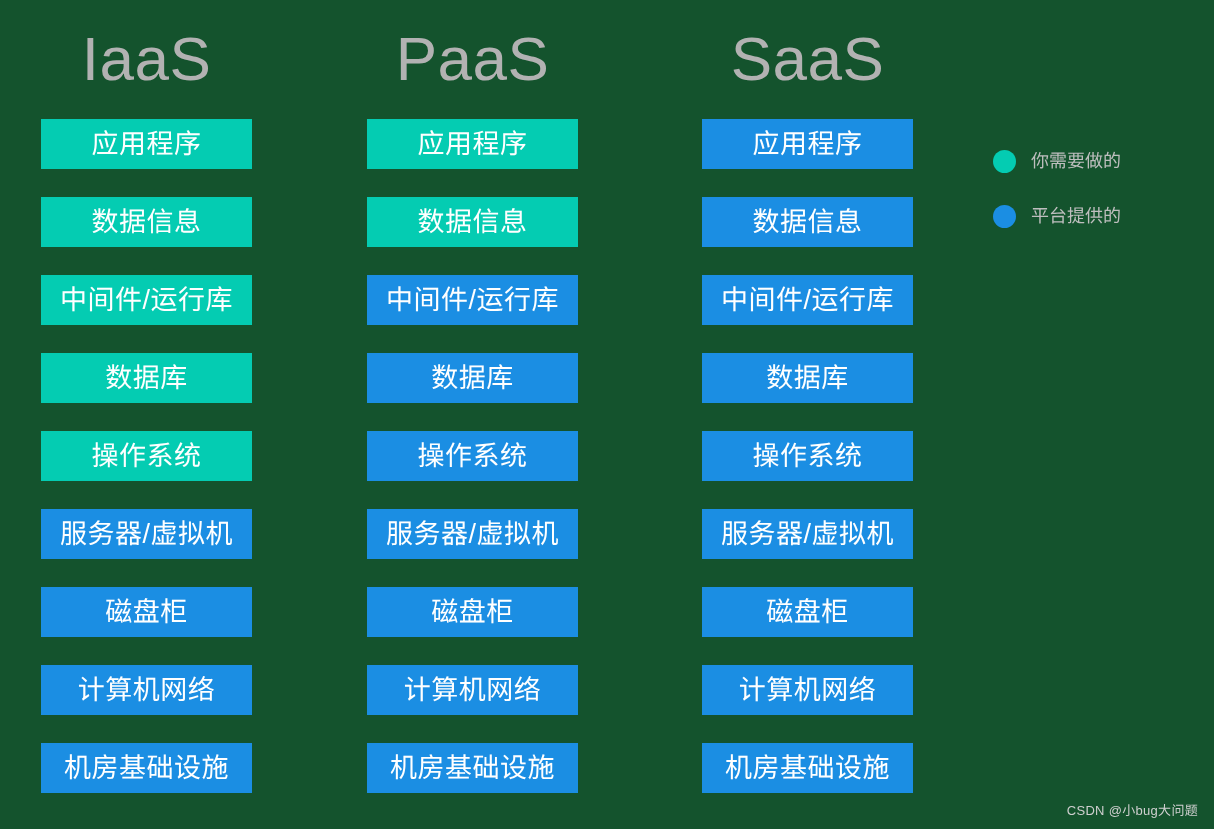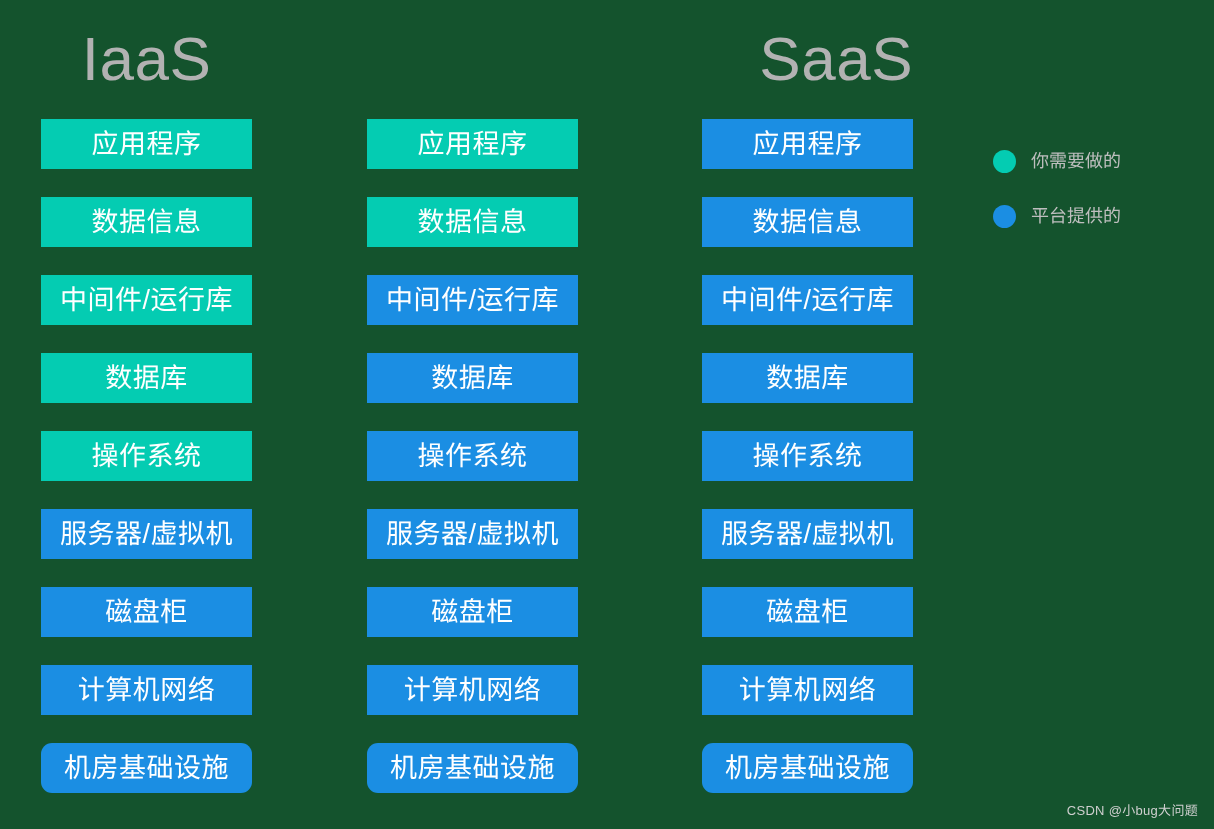--- a/index.html
+++ b/index.html
@@ -48,29 +48,28 @@
     color: #ffffff;
     font-size: 27px;
     line-height: 1;
     letter-spacing: 0.5px;
     white-space: nowrap;
     box-sizing: border-box;
     padding: 0 1px;
   }
   .layer-box:last-child {
     margin-bottom: 0;
-    border-radius: 11px;
   }
   .layer-box.green { background: #04ccb2; }
   .layer-box.blue  { background: #1b8ee3; }
 
   
   #col-iaas-title, #stack-iaas { left: 41px; }
   #col-paas-title, #stack-paas { left: 367px; }
-  #col-saas-title, #stack-saas { left: 702px; text-align: right; }
+  #col-saas-title, #stack-saas { left: 702px; }
 
   
   .legend {
     position: absolute;
     left: 993px;
     top: 145px;
   }
   .legend-row {
     display: flex;
     align-items: center;
@@ -106,20 +105,21 @@
     white-space: nowrap;
     letter-spacing: 0.3px;
   }
 </style>
 </head>
 <body>
 
 <div id="canvas">
 
   <div id="col-iaas-title" class="col-title">IaaS</div>
+  <div id="col-paas-title" class="col-title">PaaS</div>
   <div id="col-saas-title" class="col-title">SaaS</div>
 
   <div id="stack-iaas" class="stack">
       <div class="layer-box green">应用程序</div>
       <div class="layer-box green">数据信息</div>
       <div class="layer-box green">中间件/运行库</div>
       <div class="layer-box green">数据库</div>
       <div class="layer-box green">操作系统</div>
       <div class="layer-box blue">服务器/虚拟机</div>
       <div class="layer-box blue">磁盘柜</div>

